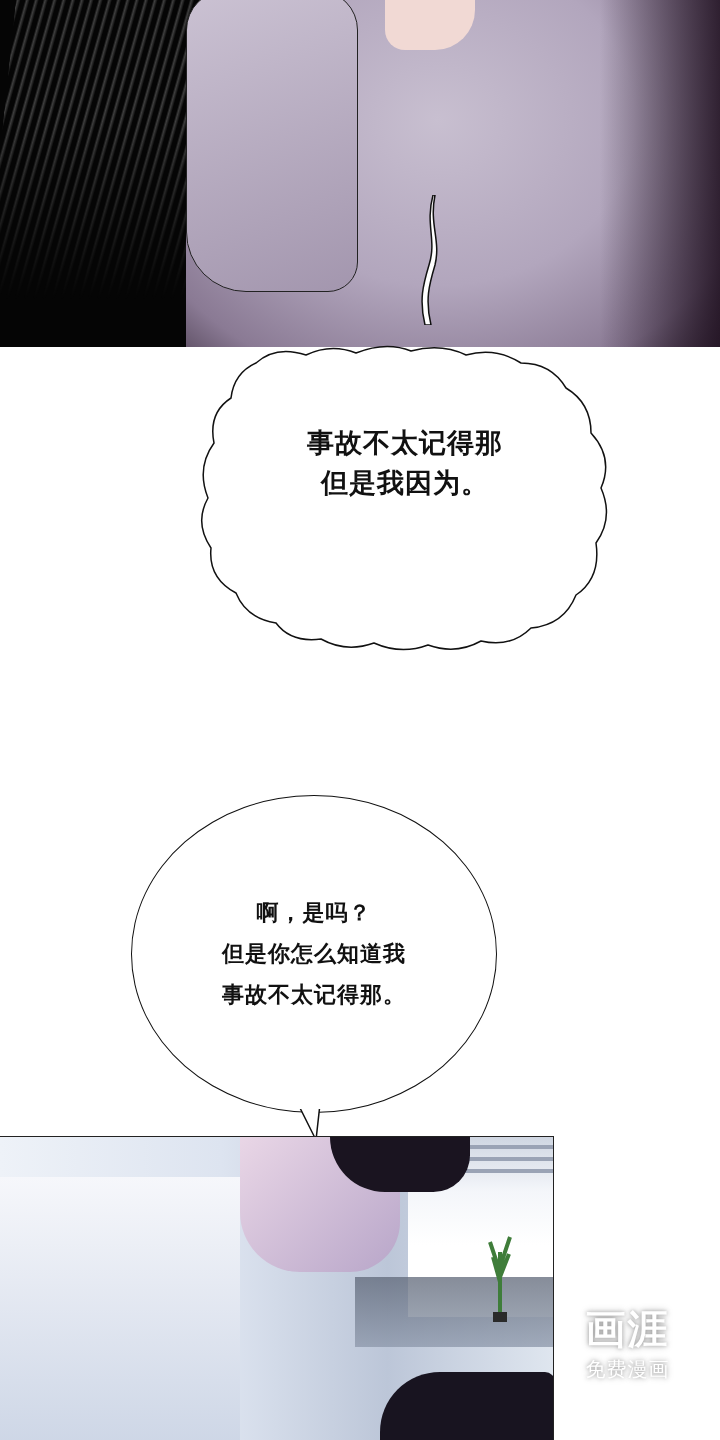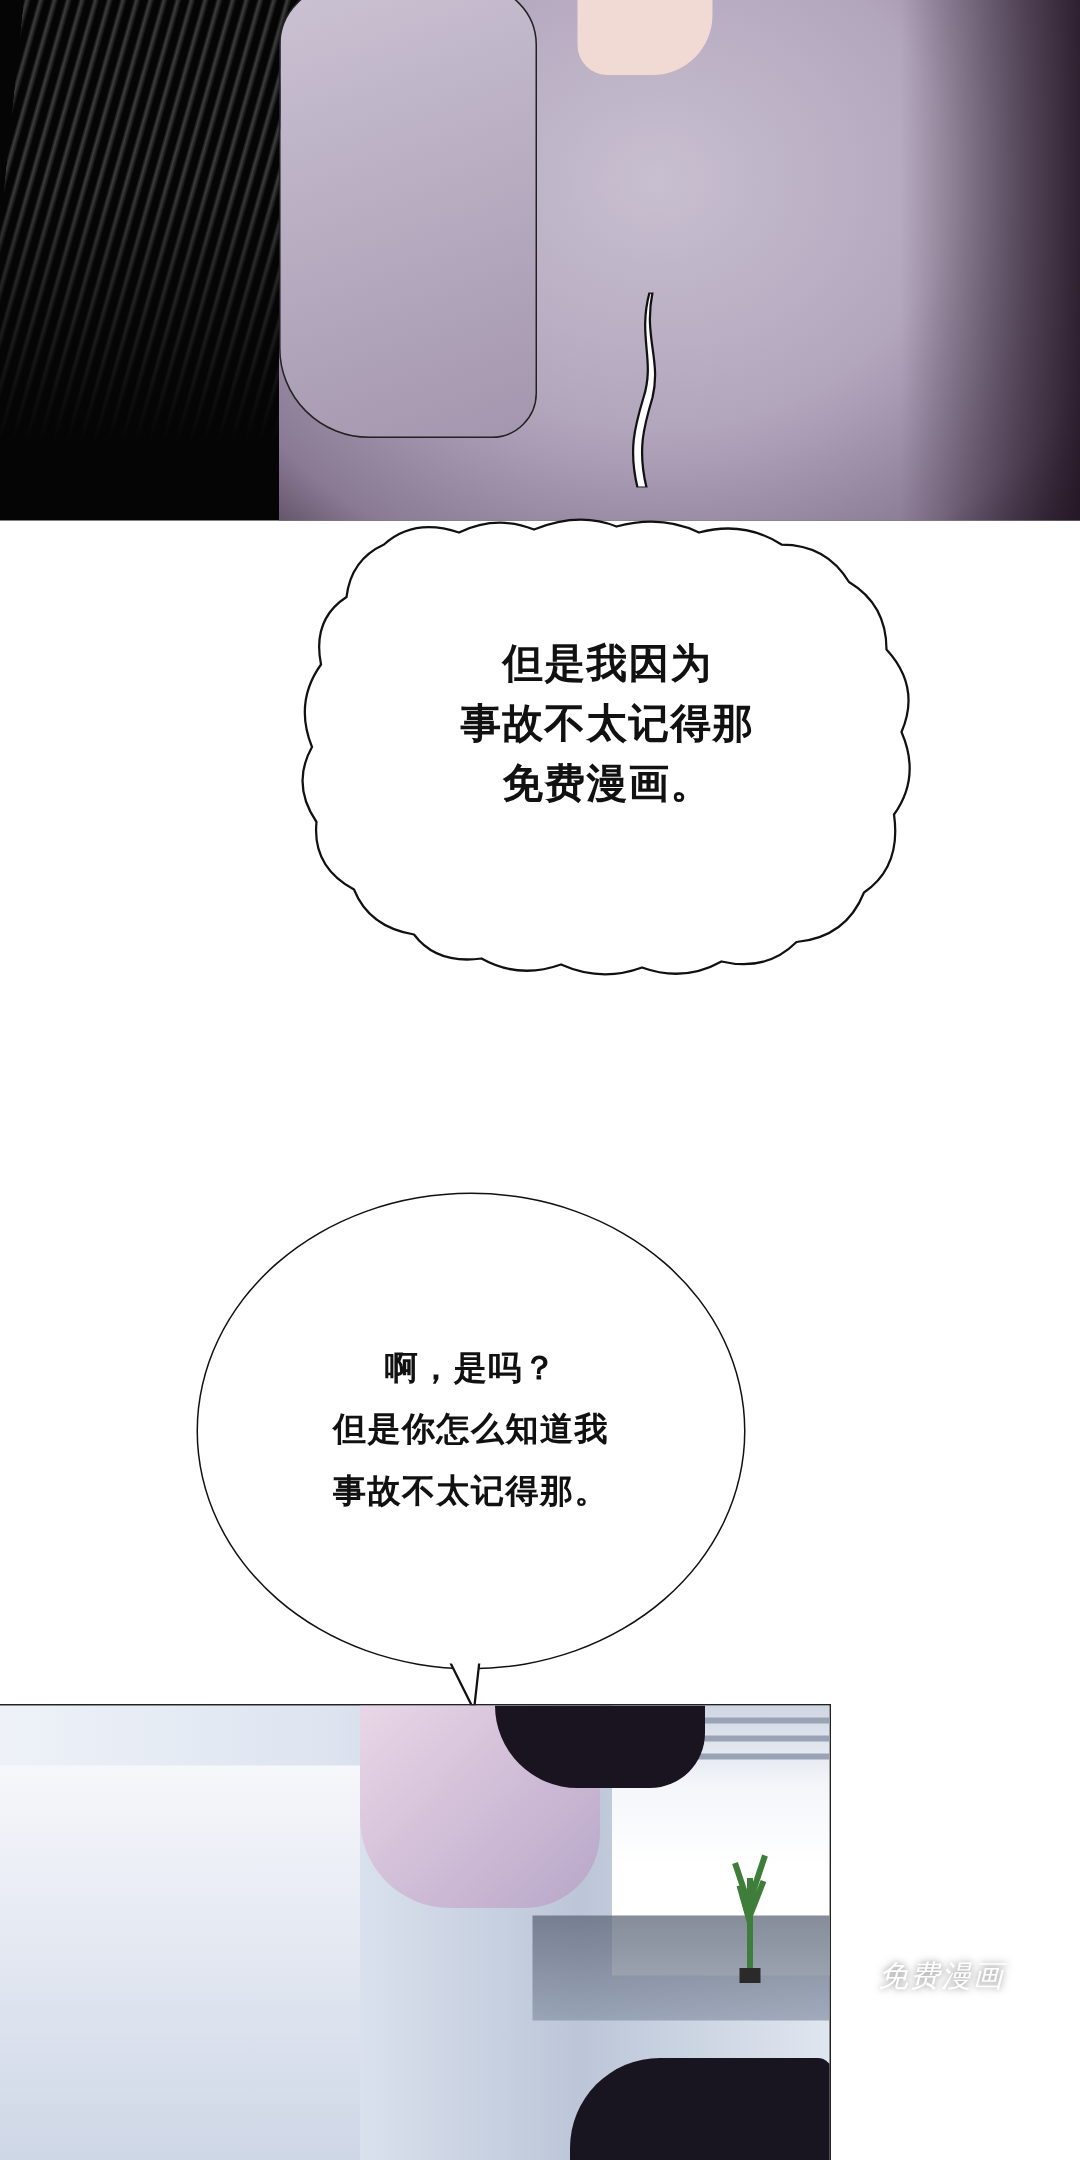--- a/index.html
+++ b/index.html
@@ -42,44 +42,43 @@
   #panel-bottom .blind { position:absolute; left:408px; height:4px; width:145px; background:#9aa3b5; }
   #panel-bottom .face { position:absolute; left:240px; top:0; width:160px; height:135px; background: linear-gradient(135deg,#e9d6e6,#b8a6c9); border-radius:0 0 50px 60px; }
   #panel-bottom .hair2 { position:absolute; left:330px; top:0; width:140px; height:55px; background:#1a1420; border-radius:0 0 40px 60px; }
   #panel-bottom .shirt { position:absolute; left:0; top:40px; width:240px; height:270px; background: linear-gradient(180deg,#f6f7fb,#cdd6e6); }
   #panel-bottom .glove { position:absolute; left:380px; top:235px; width:175px; height:75px; background:#181420; border-radius:60px 10px 0 0; }
   #panel-bottom .table { position:absolute; left:355px; top:140px; width:200px; height:70px; background: linear-gradient(180deg,#5e6778,#8c97aa); opacity:0.75; }
 
   #watermark { position:absolute; left:565px; top:1303px; width:125px; text-align:center; color:#ffffff;
     text-shadow: 0 0 4px rgba(0,0,0,0.35), 0 0 8px rgba(0,0,0,0.2); }
   #watermark .logo { font-size:40px; font-weight:bold; letter-spacing:2px; line-height:52px; }
-  #watermark .sub { font-size:20px; line-height:28px; letter-spacing:1px;font-style:italic; }
+  #watermark .sub { font-size:20px; line-height:28px; letter-spacing:1px; }
 </style>
 </head>
 <body>
 
 <div class="panel" id="panel-top">
   <div class="hair"></div>
   <div class="sweater"></div>
   <div class="sleeve"></div>
   <div class="hand"></div>
   <div class="shadow-right"></div>
   <svg id="tail-top" viewBox="0 0 24 130">
     <path d="M18 0 C 10 30, 22 45, 14 70 C 8 90, 4 105, 10 130 L 16 130 C 10 105, 14 90, 20 70 C 26 45, 14 30, 20 0 Z" fill="#ffffff" stroke="#111" stroke-width="1.5"></path>
   </svg>
 </div>
 
 <div class="bubble" id="bubble1" style="background:transparent;">
   <svg width="418" height="312" viewBox="0 0 418 312">
     <path d="M60 20 Q80 2 110 12 Q135 0 160 10 Q190 -2 215 8 Q245 0 270 12 Q300 4 325 20 Q355 20 370 45 Q395 60 395 90 Q418 115 405 145 Q418 175 400 200 Q405 235 380 252 Q368 282 335 285 Q315 305 285 298 Q260 312 232 302 Q205 312 178 300 Q150 310 125 296 Q95 300 80 280 Q50 275 40 250 Q12 235 15 205 Q-2 180 12 155 Q0 125 18 100 Q12 70 35 55 Q38 30 60 20 Z" fill="#ffffff" stroke="#111" stroke-width="1.5"></path>
   </svg>
   <div class="bubble-text" id="bubble1-text">
-    <span class="line">但是我因为</span>
     <span class="line">事故不太记得那</span>
-    <span class="line">免费漫画。</span>
+    <span class="line">但是我因为。</span>
   </div>
 </div>
 
 <div class="bubble" id="bubble2">
   <div class="bubble-text" id="bubble2-text">
     <span class="line">啊，是吗？</span>
     <span class="line">但是你怎么知道我</span>
     <span class="line">事故不太记得那。</span>
   </div>
 </div>
@@ -98,14 +97,15 @@
     <path d="M15 90 L15 20 M15 40 L5 10 M15 35 L25 5 M15 50 L8 25 M15 45 L24 22" stroke="#3f7d3a" stroke-width="4" fill="none"></path>
     <rect x="8" y="80" width="14" height="10" fill="#2a2a2a"></rect>
   </svg>
   <div class="shirt"></div>
   <div class="face"></div>
   <div class="hair2"></div>
   <div class="glove"></div>
 </div>
 
 <div id="watermark">
+  <div class="logo">画涯</div>
   <div class="sub">免费漫画</div>
 </div>
 
 </body></html>

